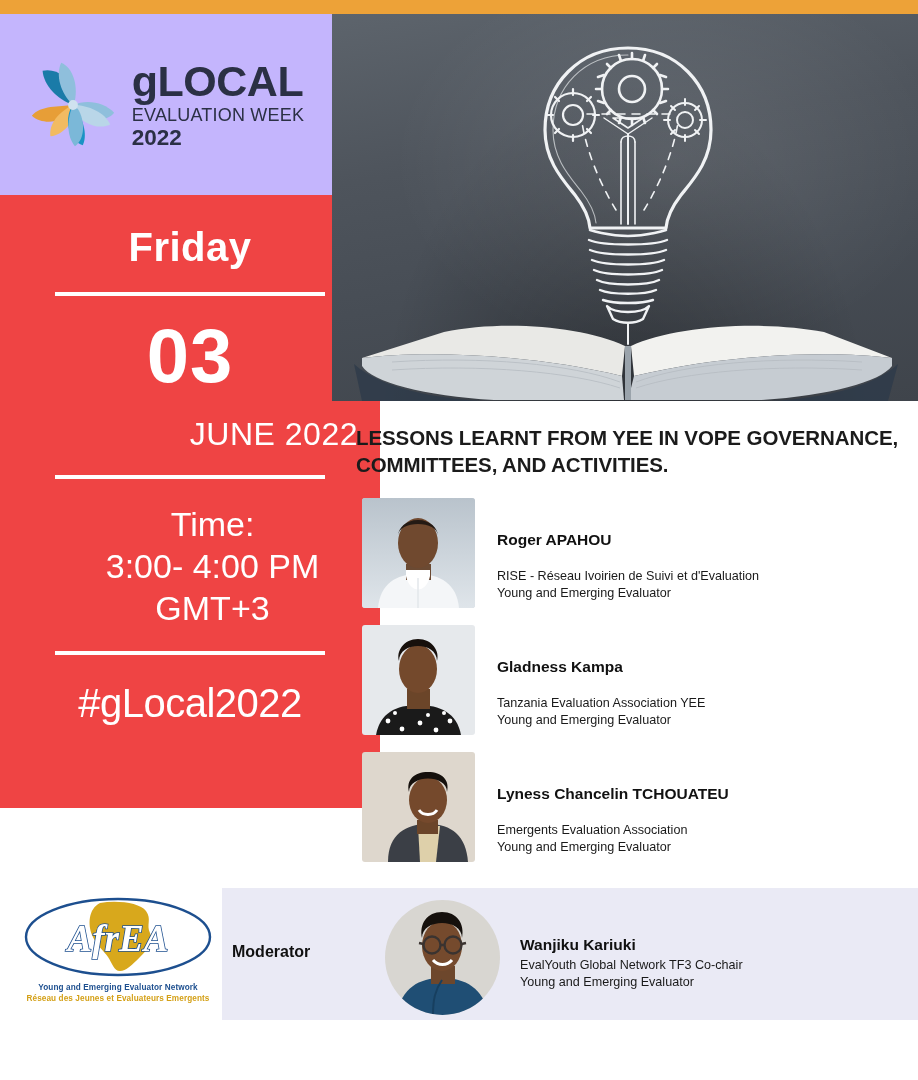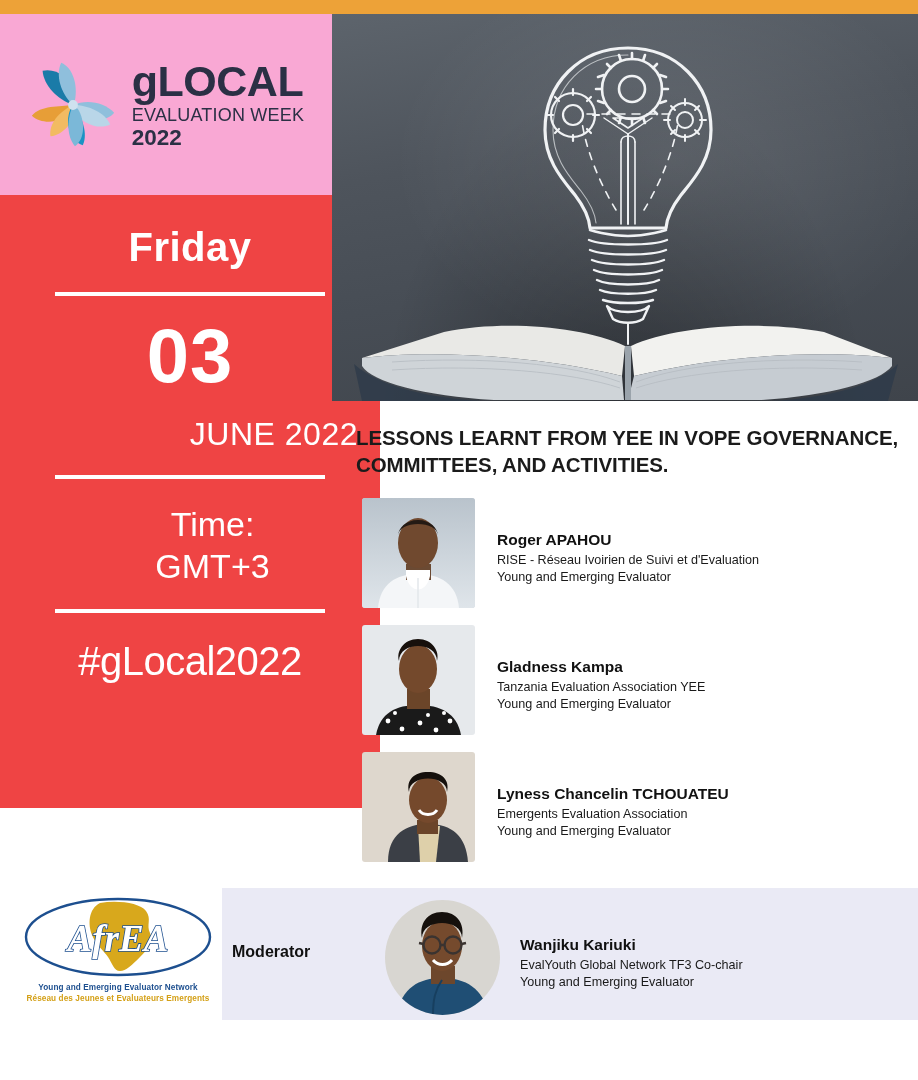--- a/index.html
+++ b/index.html
@@ -3,21 +3,21 @@
 <meta charset="utf-8">
 <style>
   html,body{margin:0;padding:0;background:#ffffff;}
   body{width:918px;height:1080px;font-family:"Liberation Sans",sans-serif;-webkit-font-smoothing:antialiased;}
   #poster{position:relative;width:918px;height:1080px;overflow:hidden;background:#ffffff;}
 
   
   .topbar{position:absolute;left:0;top:0;width:918px;height:14px;background:#eda238;}
 
   
-  .logoblock{position:absolute;left:0;top:14px;width:332px;height:181px;background:#f9a8d4;
+  .logoblock{position:absolute;left:0;top:14px;width:332px;height:181px;background:#c4b5fd;
              display:flex;align-items:center;justify-content:center;}
   .logo-row{display:flex;align-items:center;gap:10px;margin-left:-4px;}
   .pinwheel{width:98px;height:98px;position:relative;flex:0 0 auto;}
   .logo-text{display:flex;flex-direction:column;line-height:1;}
   .glocal{font-size:43px;font-weight:bold;color:#2b3045;letter-spacing:-0.5px;}
   .evalweek{font-size:18px;color:#2b3045;letter-spacing:0.2px;margin-top:3px;}
   .yr2022{font-size:22.5px;font-weight:bold;color:#2b3045;margin-top:3px;}
 
   
   .bluepanel{position:absolute;left:0;top:195px;width:380px;height:613px;background:#ef4444;
@@ -42,21 +42,21 @@
   .session-title{position:absolute;left:356px;top:424px;width:556px;
         font-size:20.5px;font-weight:bold;color:#1b1b1b;line-height:1.32;letter-spacing:-0.1px;}
 
   
   .speaker{position:absolute;left:362px;display:flex;align-items:flex-start;}
   .sp1{top:498px;} .sp2{top:625px;} .sp3{top:752px;}
   .sp-photo{width:113px;height:110px;flex:0 0 auto;border-radius:3px;overflow:hidden;position:relative;}
   .sp-info{margin-left:22px;padding-top:33px;}
   .sp-name{font-size:15.5px;font-weight:bold;color:#111;line-height:1.2;}
   .sp-org,.sp-role{font-size:12.6px;color:#1a1a1a;line-height:1.38;}
-  .sp-org{margin-top:2px;}
+  .sp-org{margin-top:18px;}
 
   
   .modstrip{position:absolute;left:222px;top:888px;width:696px;height:132px;background:#eaeaf5;}
   .modlabel{position:absolute;left:232px;top:943px;font-size:16px;font-weight:bold;color:#111;}
   .modphoto{position:absolute;left:385px;top:900px;width:115px;height:115px;border-radius:50%;
             overflow:hidden;}
   .modinfo{position:absolute;left:520px;top:936px;}
   .mod-name{font-size:15.5px;font-weight:bold;color:#111;line-height:1.2;}
   .mod-org,.mod-role{font-size:12.6px;color:#1a1a1a;line-height:1.38;}
   .mod-org{margin-top:2px;}
@@ -103,20 +103,21 @@
   </div>
 
   <div class="bluepanel">
     <div class="dayname">Friday</div>
     <div class="rule"></div>
     <div class="daynum">03</div>
     <div class="monthyear">JUNE 2022</div>
     <div class="rule"></div>
     <div class="timeblock">
       <div>Time:</div>
+      <div>3:00- 4:00 PM</div>
       <div>GMT+3</div>
     </div>
     <div class="rule"></div>
     <div class="hashtag">#gLocal2022</div>
   </div>
 
   <div class="hero">
     <div class="vignette"></div>
     <svg width="586" height="387" viewBox="0 0 586 387">
       <g stroke="#f0f2f4" fill="none" stroke-linecap="round" stroke-linejoin="round">

